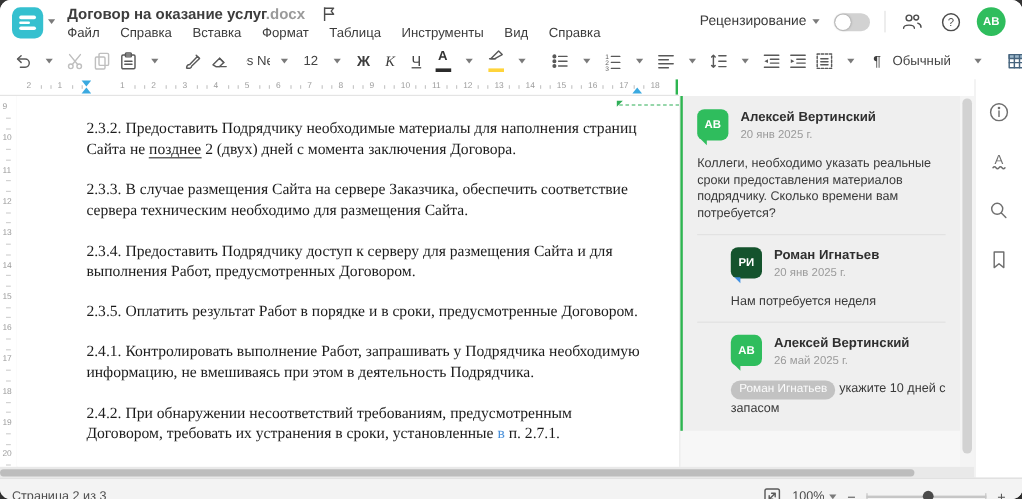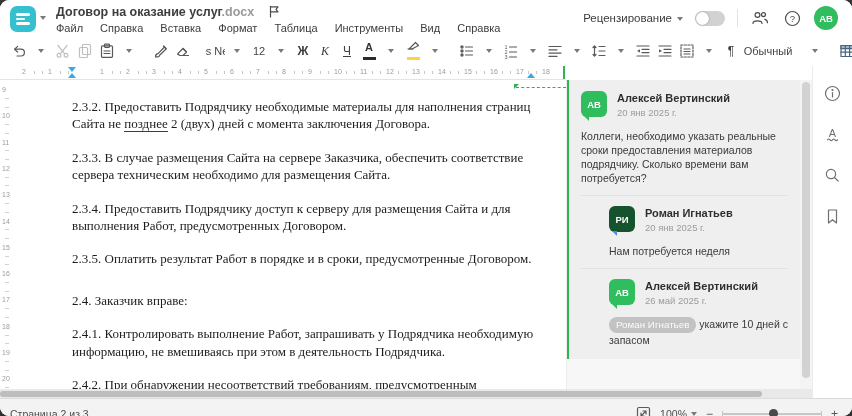--- a/index.html
+++ b/index.html
@@ -413,21 +413,20 @@
       <span class="vnum" style="top: 295.3px;">20</span>
       <span class="vtick" style="top: 307.1px;"></span>
     </div>
 
   <div id="page">
     <div id="doc-text">
       <p><span>2.3.2. Предоставить Подрядчику необходимые материалы для наполнения страниц Сайта не </span><span class="anchor-word">позднее</span><span> 2 (двух) дней с момента заключения Договора.</span></p>
       <p>2.3.3. В случае размещения Сайта на сервере Заказчика, обеспечить соответствие сервера техническим необходимо для размещения Сайта.</p>
       <p>2.3.4. Предоставить Подрядчику доступ к серверу для размещения Сайта и для выполнения Работ, предусмотренных Договором.</p>
       <p>2.3.5. Оплатить результат Работ в порядке и в сроки, предусмотренные Договором.</p>
-      <p class="p24">2.4. Заказчик вправе:</p>
       <p>2.4.1. Контролировать выполнение Работ, запрашивать у Подрядчика необходимую информацию, не вмешиваясь при этом в деятельность Подрядчика.</p>
       <p><span>2.4.2. При обнаружении несоответствий требованиям, предусмотренным Договором, требовать их устранения в сроки, установленные </span><span class="tracked">в</span><span> п. 2.7.1.</span></p>
 
     </div>
   </div>
   <div id="anchor-line"></div>
 
   <div id="comments">
     <div class="comment-card">
       <div class="c-head">

